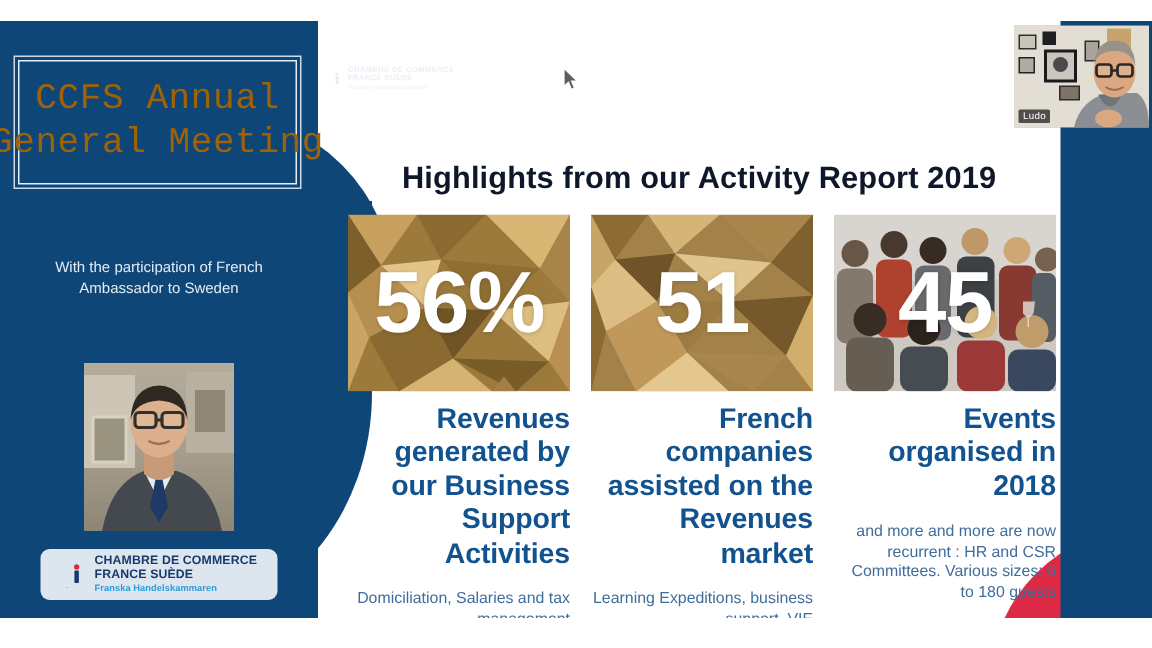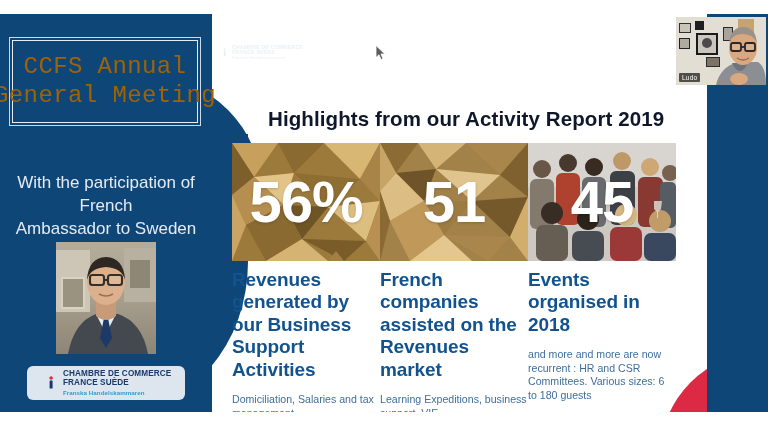--- a/index.html
+++ b/index.html
@@ -71,21 +71,21 @@
     letter-spacing: 0.4px;
     white-space: nowrap;
   }
 
   .participation {
     position: absolute;
     left: 8px; top: 158px;
     width: 196px;
     text-align: center;
     color: #e4ebf3;
-    font-size: 17px;
+    font-size: 10px;
     line-height: 1.35;
     z-index: 4;
   }
 
   
   .portrait {
     position: absolute;
     left: 56px; top: 228px;
     width: 100px; height: 112px;
     z-index: 4;
@@ -153,21 +153,23 @@
     border-top-left-radius: 104px;
     z-index: 2;
   }
 
   
   .stats {
     position: absolute;
     left: 232px; top: 129px;
     width: 470px; height: 250px;
     display: flex;
+    gap: 14px;
     z-index: 4;
+    text-align: right;
   }
   .stat { width: 148px; position: relative; }
 
   .stat-img {
     position: relative;
     width: 148px; height: 118px;
     overflow: hidden;
     display: flex; align-items: center; justify-content: center;
   }
   .stat-img svg { position: absolute; inset: 0; }

